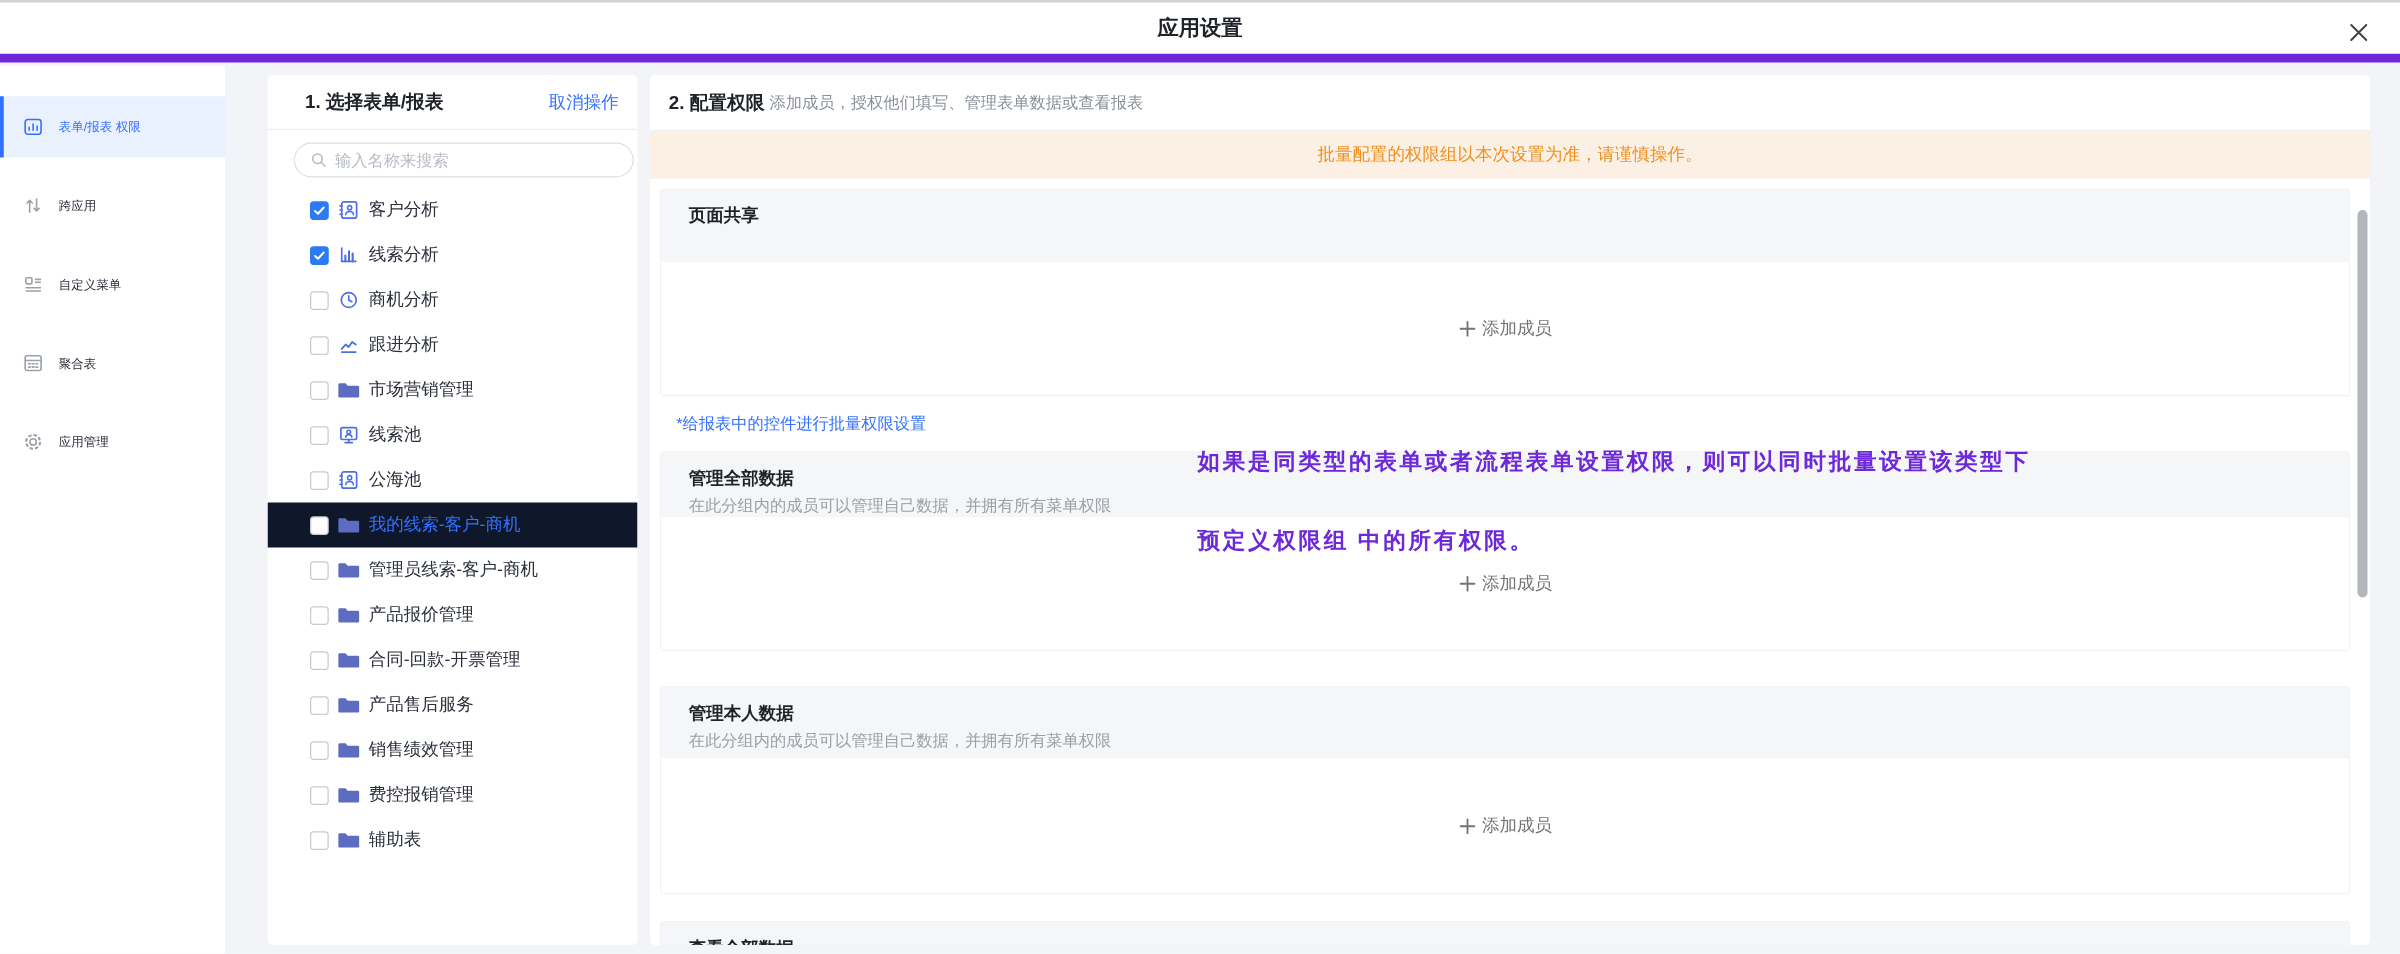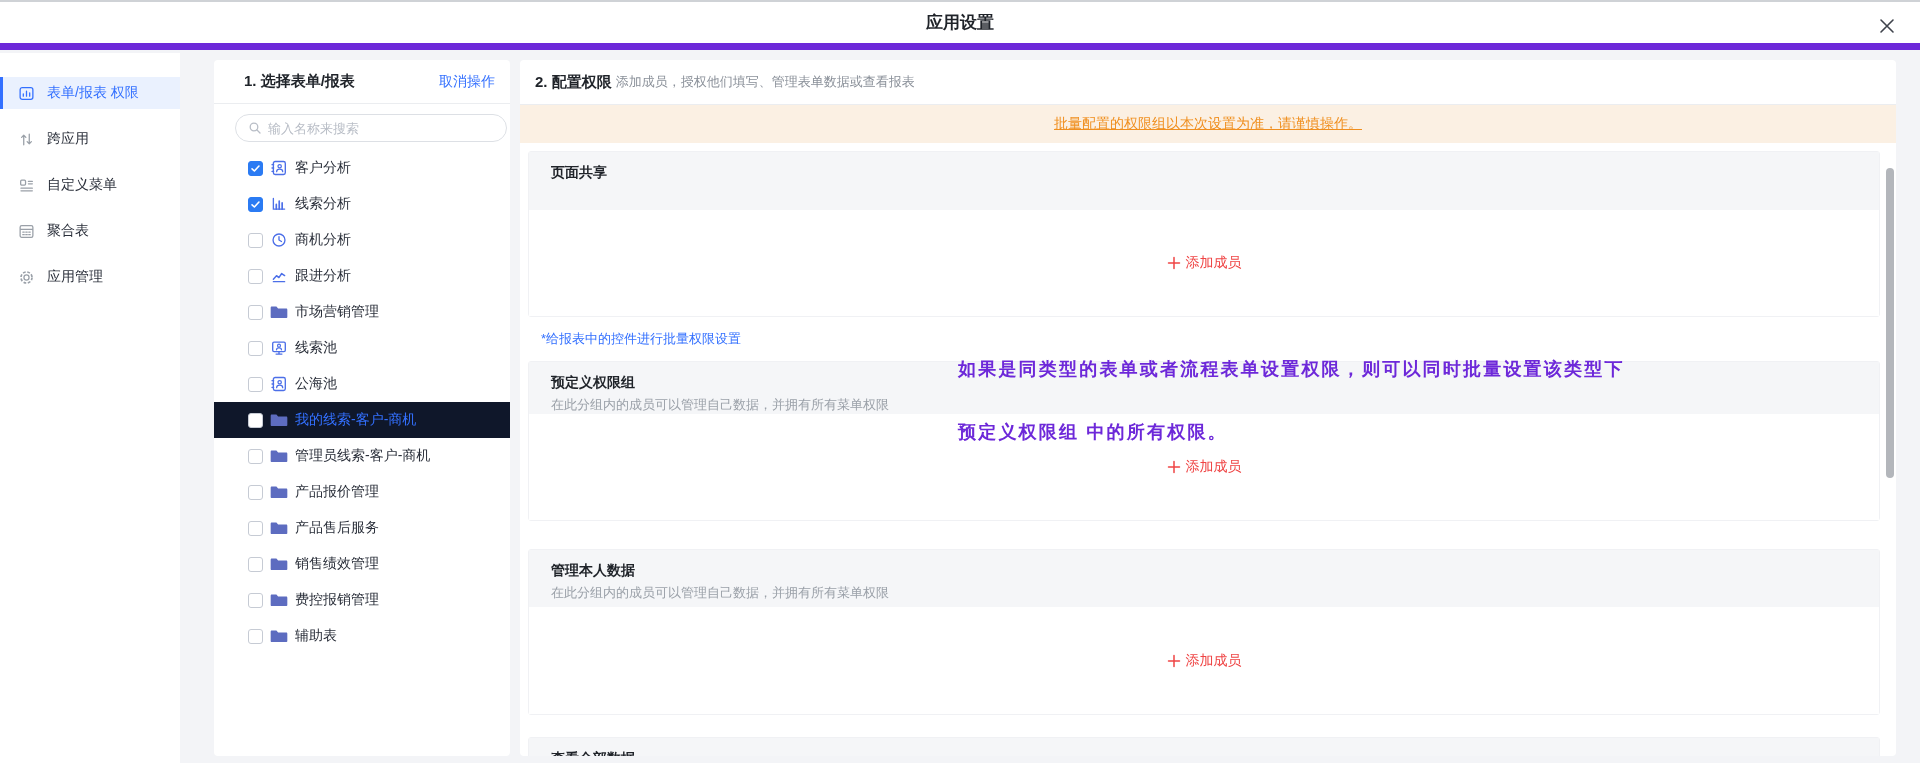--- a/index.html
+++ b/index.html
@@ -8,21 +8,21 @@
   #stage { position:relative; width:1920px; height:763px; background:#f3f4f7; overflow:hidden; }
 
   
   .app-header { position:absolute; left:0; top:0; width:1920px; height:50px; background:#ffffff;
     border-top:2px solid #cfd2d6; border-bottom:7px solid #6d28d9; display:flex; align-items:center; justify-content:center; }
   .app-title { font-size:17px; font-weight:700; color:#1f2329; }
   .close-btn { position:absolute; right:22px; top:13px; width:22px; height:22px; display:flex; align-items:center; justify-content:center; cursor:pointer; color:#3f434c; }
 
   
   .sidebar { position:absolute; left:0; top:53px; width:180px; height:710px; background:#ffffff; }
-  .side-item { position:relative; height:32px; margin-top:14px; display:flex; align-items:center; padding-left:18px; font-size:14px; color:#2a2f3a; cursor:pointer; }
+  .side-item { position:relative; height:49px; margin-top:14px; display:flex; align-items:center; padding-left:18px; font-size:10px; color:#2a2f3a; cursor:pointer; }
   .side-item:first-child { margin-top:24px; }
   .side-item .s-icon { width:17px; height:17px; margin-right:12px; color:#9aa0a8; display:flex; align-items:center; }
   .side-item.active { background:#eaf1fe; color:#3370ff; }
   .side-item.active::before { content:""; position:absolute; left:0; top:0; width:3px; height:100%; background:#3370ff; }
   .side-item.active .s-icon { color:#3370ff; }
 
   
   .form-panel { position:absolute; left:214px; top:60px; width:296px; height:696px; background:#ffffff; border-radius:4px; overflow:hidden; }
   .form-panel-header { height:44px; border-bottom:1px solid #ebedf0; display:flex; align-items:center; justify-content:space-between; padding:0 15px 0 30px; }
   .form-panel-title { font-size:15px; font-weight:700; color:#1f2329; }
@@ -40,28 +40,28 @@
   .row-icon { width:18px; height:18px; margin-right:7px; display:flex; align-items:center; color:#4c6fe8; flex:0 0 auto; }
   .row-icon.folder-color { color:#5d6cc0; }
   .row-label { font-size:14px; color:#2a2f3a; white-space:nowrap; }
 
   
   .perm-panel { position:absolute; left:520px; top:60px; width:1376px; height:696px; background:#ffffff; border-radius:4px; overflow:hidden; }
   .perm-header { height:45px; border-bottom:1px solid #ebedf0; display:flex; align-items:center; padding-left:15px; }
   .perm-title { font-size:15px; font-weight:700; color:#1f2329; }
   .perm-subtitle { font-size:13px; color:#8a9099; margin-left:4px; }
   .warn-band { height:38px; background:#fbf0e3; display:flex; align-items:center; justify-content:center; }
-  .warn-text { font-size:14px; color:#f08f1f;text-decoration:underline; }
+  .warn-text { font-size:14px; color:#f08f1f; }
   .sections { padding:0 16px 0 8px; }
   .section-box { border:1px solid #f0f1f4; border-radius:3px; }
   .section-strip { background:#f5f6f8; padding:10px 0 0 22px; }
   .section-title { font-size:14px; font-weight:700; color:#1f2329; line-height:20px; }
   .section-desc { font-size:13px; color:#9aa0a8; line-height:18px; margin-top:4px; }
   .section-body { background:#ffffff; display:flex; align-items:center; justify-content:center; }
-  .add-member { display:flex; align-items:center; color:#ef4444; font-size:14px; cursor:pointer; }
+  .add-member { display:flex; align-items:center; color:#737373; font-size:14px; cursor:pointer; }
   .add-member .plus-ic { margin-right:5px; display:flex; }
   .link-row { height:44px; display:flex; align-items:center; padding-left:13px; }
   .batch-link { font-size:13px; color:#3370ff; cursor:pointer; }
 
   
   .annotation { position:absolute; left:958px; top:317px; font-size:18px; font-weight:700; letter-spacing:2.2px; line-height:21px; z-index:5; white-space:pre; }
 
   
   .scroll-thumb { position:absolute; left:1886px; top:108px; width:8px; height:310px; background:#b3b6bb; border-radius:4px; cursor:pointer; }
 </style>
@@ -247,20 +247,29 @@
           <span class="row-label">管理员线索-客户-商机</span>
         </div>
         <div class="form-row">
           <span class="cbx"></span>
           <span class="row-icon folder-color">
             <svg width="18" height="18" viewBox="0 0 16 16">
               <path d="M1.6 3.2h4.1l1.5 1.7h7.2c.6 0 1 .4 1 1v6.5c0 .6-.4 1-1 1H1.6c-.6 0-1-.4-1-1V4.2c0-.6.4-1 1-1z" fill="currentColor"></path>
             </svg>
           </span>
           <span class="row-label">产品报价管理</span>
+        </div>
+        <div class="form-row">
+          <span class="cbx"></span>
+          <span class="row-icon folder-color">
+            <svg width="18" height="18" viewBox="0 0 16 16">
+              <path d="M1.6 3.2h4.1l1.5 1.7h7.2c.6 0 1 .4 1 1v6.5c0 .6-.4 1-1 1H1.6c-.6 0-1-.4-1-1V4.2c0-.6.4-1 1-1z" fill="currentColor"></path>
+            </svg>
+          </span>
+          <span class="row-label">合同-回款-开票管理</span>
         </div>
         <div class="form-row">
           <span class="cbx"></span>
           <span class="row-icon folder-color">
             <svg width="18" height="18" viewBox="0 0 16 16">
               <path d="M1.6 3.2h4.1l1.5 1.7h7.2c.6 0 1 .4 1 1v6.5c0 .6-.4 1-1 1H1.6c-.6 0-1-.4-1-1V4.2c0-.6.4-1 1-1z" fill="currentColor"></path>
             </svg>
           </span>
           <span class="row-label">产品售后服务</span>
         </div>
@@ -316,21 +325,21 @@
               </span>
               <span>添加成员</span>
             </span>
           </div>
         </div>
         <div class="link-row">
           <span class="batch-link">*给报表中的控件进行批量权限设置</span>
         </div>
         <div class="section-box" style="margin-top: 0px;">
           <div class="section-strip" style="height: 52px;">
-            <div class="section-title">预定义权限组</div>
+            <div class="section-title">管理全部数据</div>
             <div class="section-desc">在此分组内的成员可以管理自己数据，并拥有所有菜单权限</div>
           </div>
           <div class="section-body" style="height: 106px;">
             <span class="add-member">
               <span class="plus-ic">
                 <svg width="14" height="14" viewBox="0 0 14 14" fill="none">
                   <path d="M7 1.5v11 M1.5 7h11" stroke="currentColor" stroke-width="1.5" stroke-linecap="round"></path>
                 </svg>
               </span>
               <span>添加成员</span>

